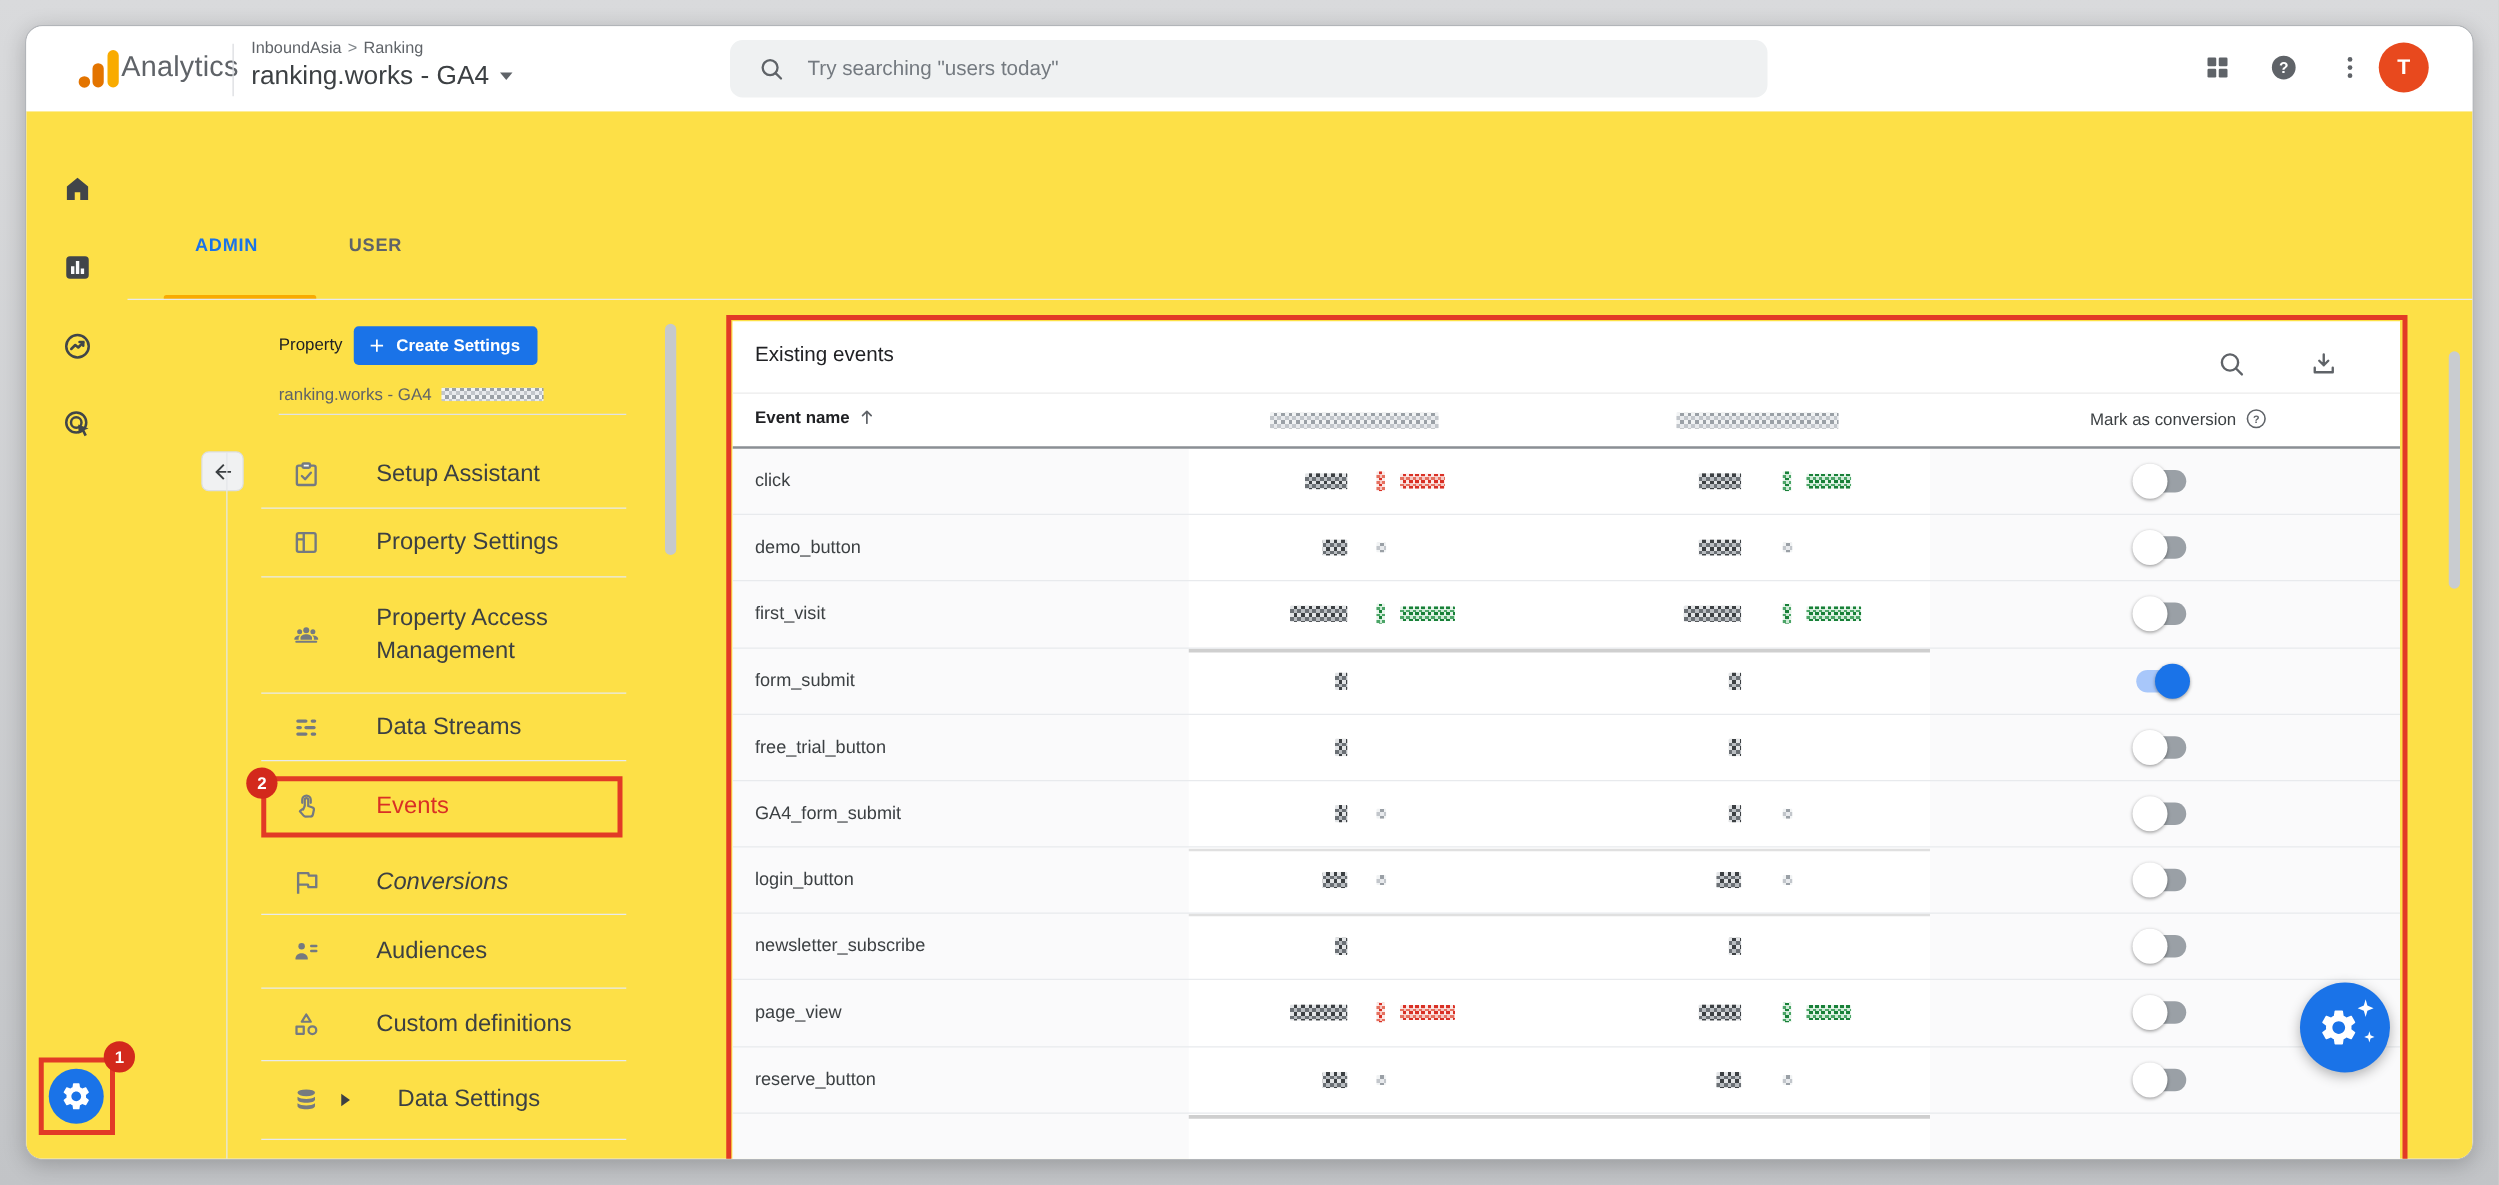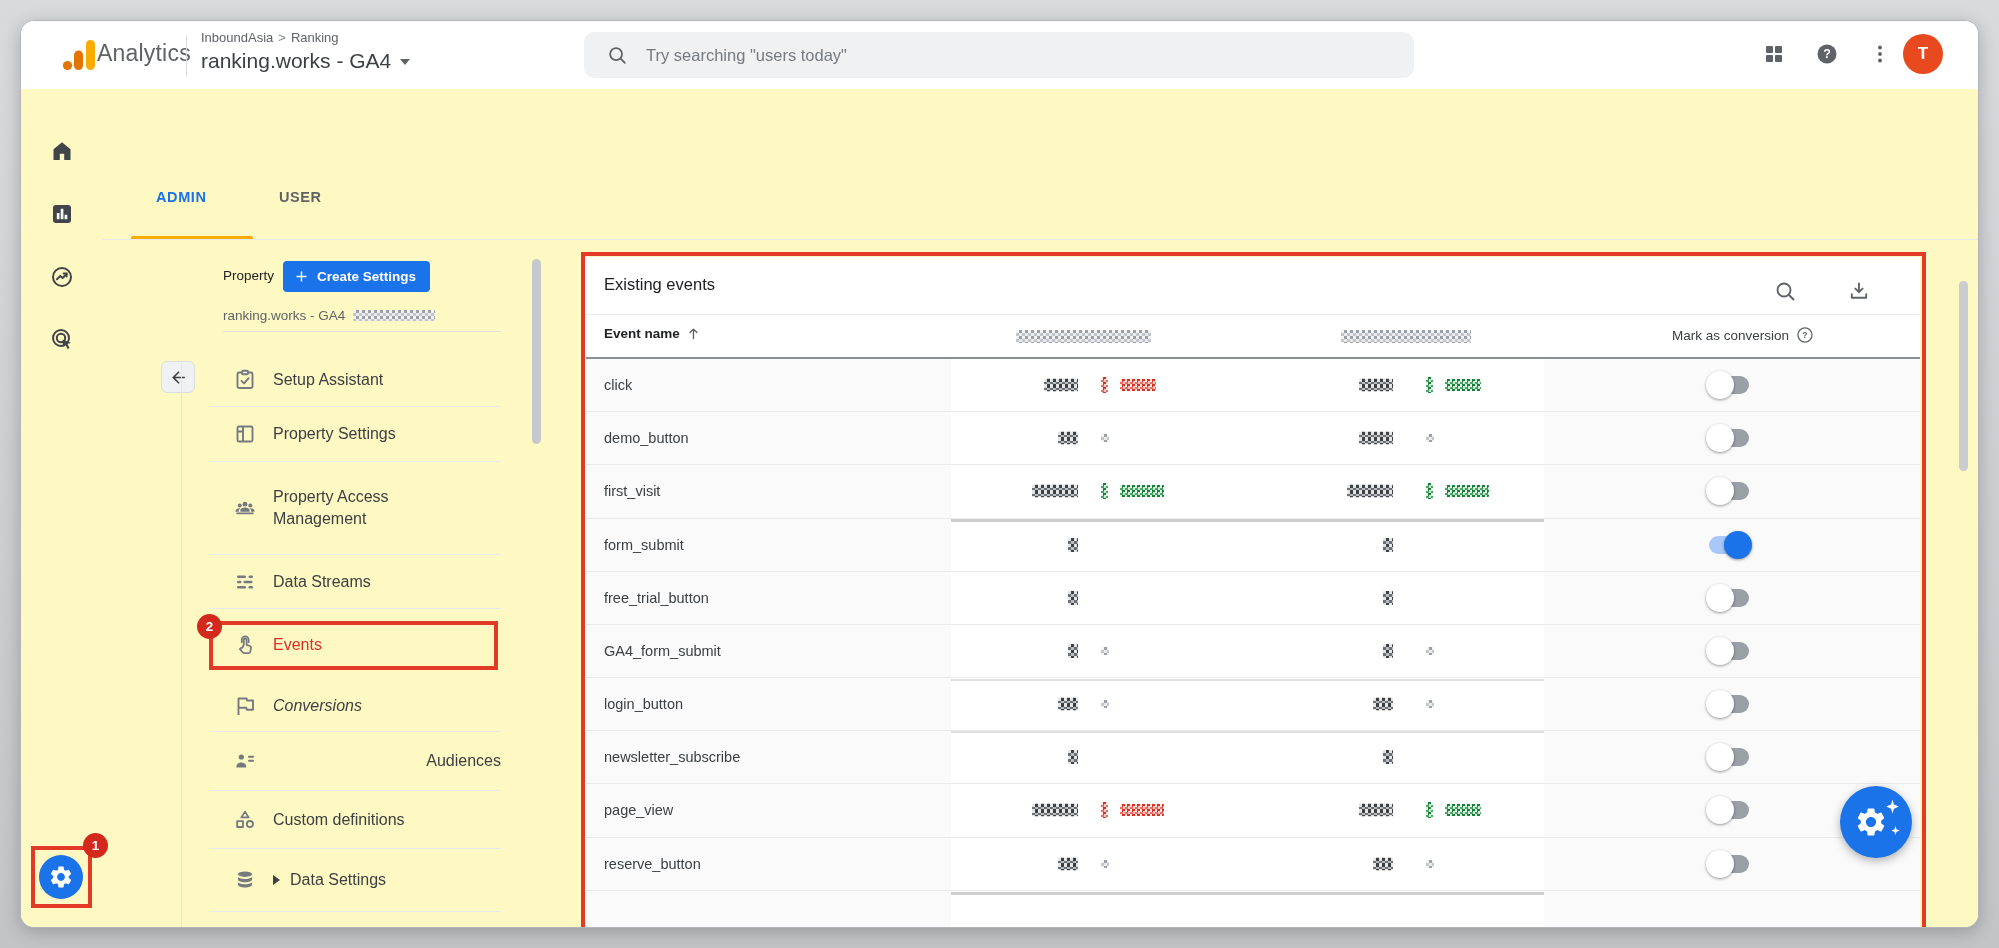--- a/index.html
+++ b/index.html
@@ -25,21 +25,21 @@
   .searchbar svg{width:22px;height:22px;color:#5f6368;flex:none;}
   .searchbar input{border:none;background:transparent;outline:none;font-size:16.5px;color:#3c4043;width:700px;
                    font-family:"Liberation Sans",sans-serif;}
   .searchbar input::placeholder{color:#747a80;}
   .tb-icon{position:absolute;top:21px;width:24px;height:24px;color:#5f6368;cursor:pointer;}
   .tb-icon svg{width:100%;height:100%;}
   .avatar{position:absolute;left:1882px;top:13px;width:40px;height:40px;border-radius:50%;
           color:#fff;font-size:17px;font-weight:bold;display:flex;align-items:center;justify-content:center;cursor:pointer;}
 
   
-  .content{position:absolute;left:0;top:68px;right:0;bottom:0;background:#fef9c3;}
+  .content{position:absolute;left:0;top:68px;right:0;bottom:0;background:#fde047;}
   .rail-icon{position:absolute;left:29px;width:24px;height:24px;color:#414549;cursor:pointer;}
   .rail-icon svg{width:100%;height:100%;}
   .tab{position:absolute;top:100px;font-size:14.5px;letter-spacing:.6px;font-weight:bold;cursor:pointer;}
   .tab.admin{left:135px;color:#1a73e8;}
   .tab.user{left:258px;color:#5f6368;}
   .tab-underline{position:absolute;left:110px;top:147px;width:122px;height:4px;background:#f9ab00;border-radius:2px 2px 0 0;}
   .tabbar-line{position:absolute;left:81px;top:150px;right:0;height:1px;background:#e8eaed;}
 
   
   .prop-label{position:absolute;left:202px;top:179px;font-size:13.5px;color:#202124;}
@@ -51,21 +51,21 @@
   .prop-name-divider{position:absolute;left:202px;top:242px;width:278px;height:1px;background:#e0e2e5;}
   .back-btn{position:absolute;left:140px;top:272px;width:34px;height:32px;background:#f0f1f2;border:1px solid #dcdee1;
             border-radius:6px;display:flex;align-items:center;justify-content:center;color:#3c4043;cursor:pointer;}
   .back-btn svg{width:19px;height:19px;}
   .panel-vline{position:absolute;left:160px;top:273px;width:1px;height:569px;background:#e4e6e9;}
   .nav-list{position:absolute;left:188px;top:264px;width:292px;}
   .nav-item{position:relative;display:flex;align-items:center;gap:16px;padding-left:24px;border-bottom:1px solid #e8eaed;cursor:pointer;}
   .nav-item.active{border-bottom:none;}
   .nav-icon{width:24px;height:24px;color:#757a80;flex:none;}
   .nav-icon svg{width:100%;height:100%;}
-  .nav-label{font-size:16px;color:#3c4043;line-height:1.35;max-width:176px;}
+  .nav-label{font-size:19px;color:#3c4043;line-height:1.35;max-width:176px;margin-left:28px;}
   .nav-item.active .nav-label{color:#d93025;}
   .caret-right{width:0;height:0;border-top:5px solid transparent;border-bottom:5px solid transparent;
                border-left:7px solid #3c4043;margin-right:-6px;flex:none;}
   .panel-scrollbar{position:absolute;left:511px;top:170px;width:9px;height:185px;background:#c6c9cc;border-radius:4.5px;}
   .page-scrollbar{position:absolute;left:1938px;top:192px;width:9px;height:190px;background:#c9ccd0;border-radius:4.5px;}
 
   
   .annot-box{position:absolute;border:4px solid #e23a26;z-index:40;pointer-events:none;}
   .annot-badge{position:absolute;width:25px;height:25px;border-radius:50%;background:#d3291c;color:#fff;
                font-size:13.5px;font-weight:bold;display:flex;align-items:center;justify-content:center;z-index:45;}
@@ -228,21 +228,21 @@
             <span class="nav-label">Events</span>
             <div class="nav-red-box"></div>
             <div class="annot-badge" style="left: -12px; top: 5px;">2</div>
           </div>
           <div class="nav-item" style="height: 51px; font-style: italic;">
             <span class="nav-icon"><svg viewBox="0 0 24 24" fill="none" stroke="currentColor" stroke-width="1.9" stroke-linejoin="round">
                 <path d="M5.5 21V4.5h8.1l.5 2H20v9.2h-6.2l-.5-2H5.5"></path>
               </svg></span>
             <span class="nav-label">Conversions</span>
           </div>
-          <div class="nav-item" style="height: 59px; justify-content: space-between;">
+          <div class="nav-item" style="height: 59px;">
             <span class="nav-icon"><svg viewBox="0 0 24 24" fill="currentColor">
                 <circle cx="8.3" cy="8" r="2.6"></circle>
                 <path d="M3.4 17.6c0-2.7 2.7-4.1 4.9-4.1s4.9 1.4 4.9 4.1v.9H3.4z"></path>
                 <rect x="15" y="6.8" width="6" height="1.9" rx=".95"></rect>
                 <rect x="15" y="10.8" width="6" height="1.9" rx=".95"></rect>
               </svg></span>
             <span class="nav-label">Audiences</span>
           </div>
           <div class="nav-item" style="height: 58px;">
             <span class="nav-icon"><svg viewBox="0 0 24 24" fill="none" stroke="currentColor" stroke-width="1.8" stroke-linejoin="round">

